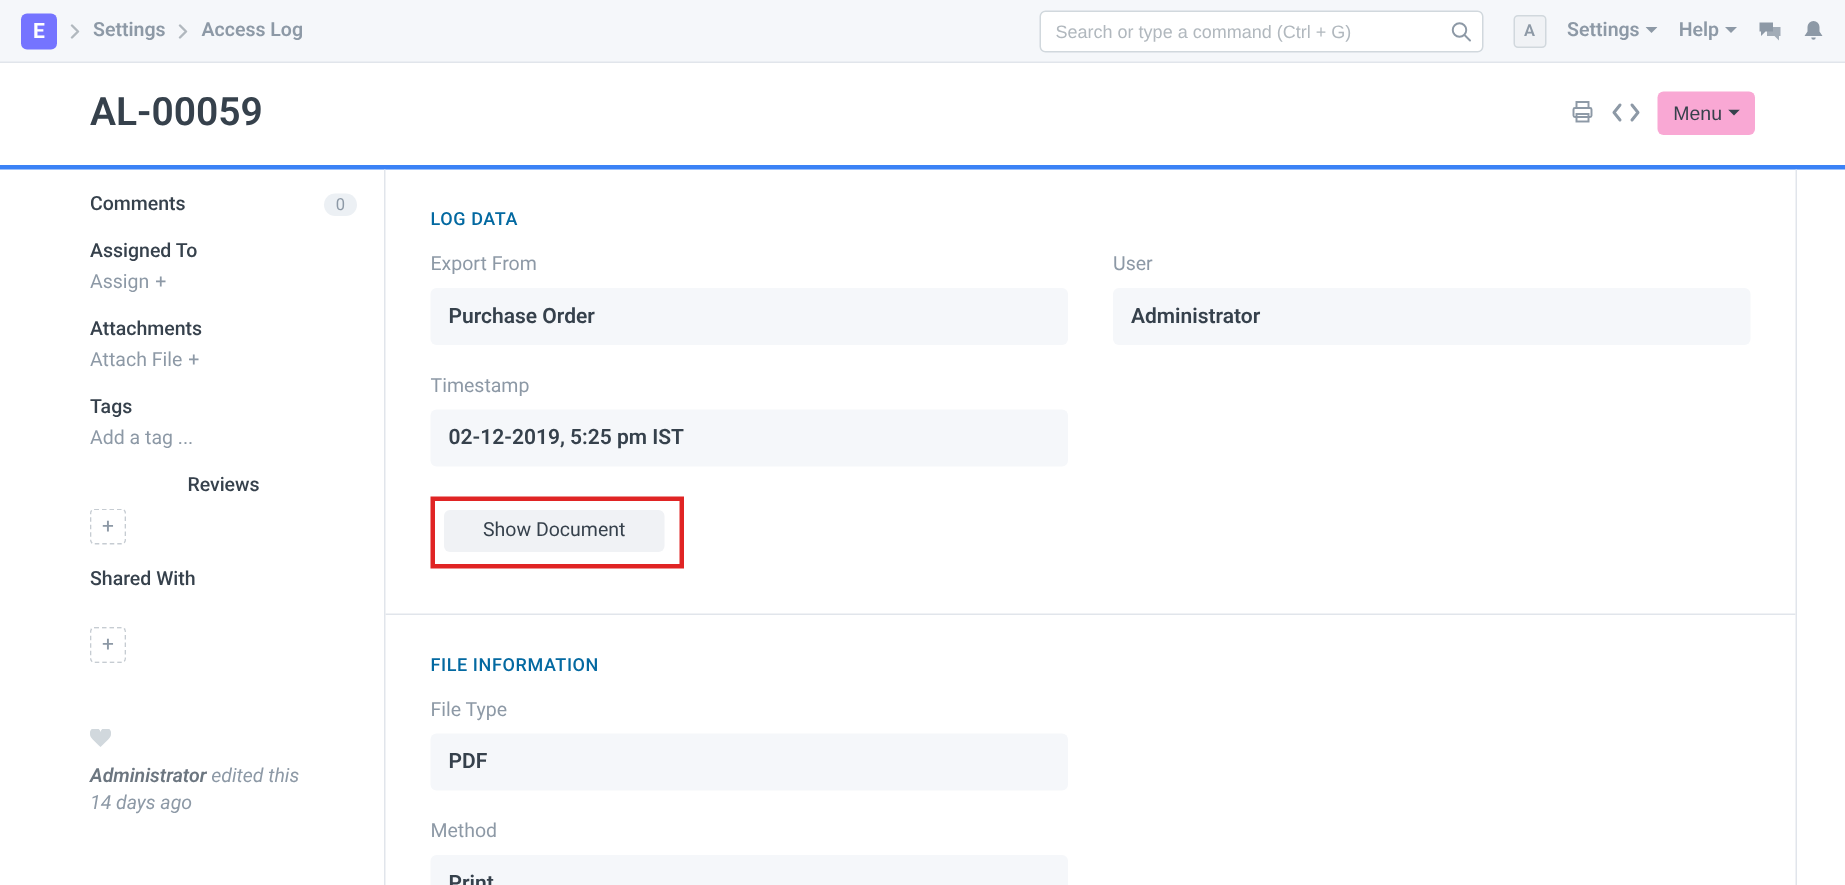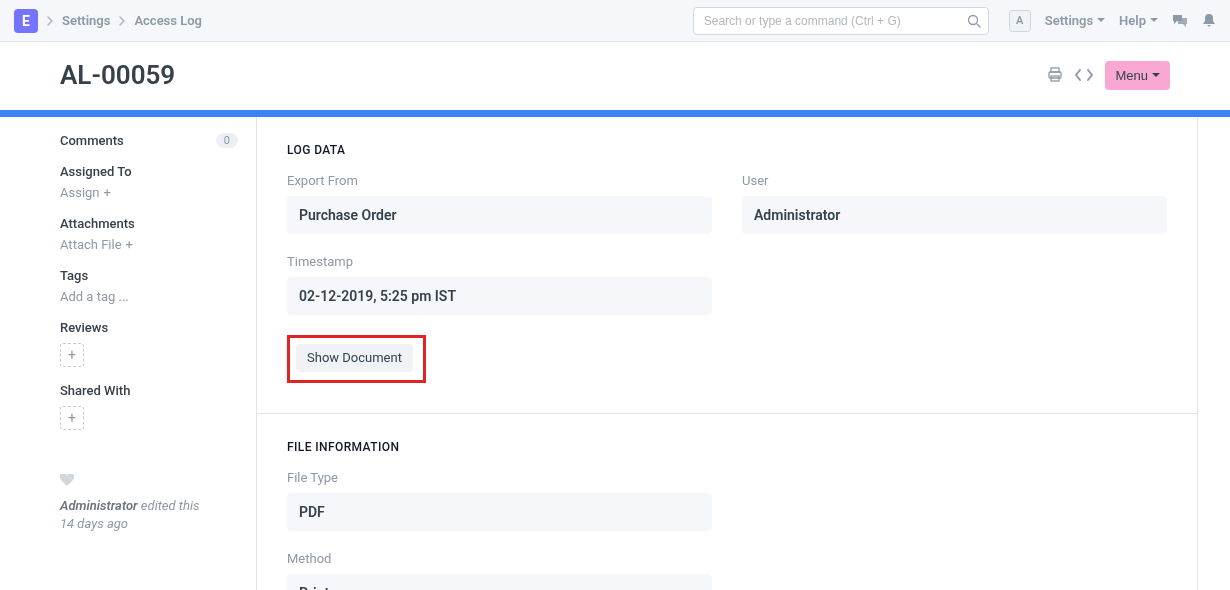--- a/index.html
+++ b/index.html
@@ -104,21 +104,21 @@
       align-items: center;
       gap: 4px;
     }
     .nav-icon {
       color: #8d99a6;
       cursor: pointer;
     }
 
     
     .page-head {
-      border-bottom: 7px solid #3b82f6;
+      border-bottom: 3px solid #3b82f6;
       padding: 18px 60px 20px 60px;
       display: flex;
       align-items: center;
       justify-content: space-between;
     }
     .page-title {
       font-size: 26px;
       font-weight: 600;
       color: #36414c;
     }
@@ -227,21 +227,21 @@
     
     .section {
       border-bottom: 1px solid #e1e5eb;
       padding: 26px 30px 30px 30px;
     }
     .section:last-child {
       border-bottom: none;
     }
     .section-title {
       text-transform: uppercase;
-      color: #0f172a;
+      color: #0369a1;
       font-size: 12px;
       letter-spacing: 0.4px;
       margin-bottom: 16px;
       font-weight: 500;
     }
     .field-grid {
       display: grid;
       grid-template-columns: 1fr 1fr;
       column-gap: 30px;
       row-gap: 20px;
@@ -258,21 +258,21 @@
       border-radius: 4px;
       padding: 11px 12px;
       color: #36414c;
       font-weight: 600;
       font-size: 14px;
     }
     .btn-secondary {
       display: inline-block;
       background: #f0f2f5;
       border-radius: 4px;
-      padding: 6px 11px;
+      padding: 6px 26px;
       font-size: 13px;
       color: #36414c;
       cursor: pointer;
       line-height: 1.2;
     }
     .show-doc-wrapper {
       margin-top: 20px;
     }
     .highlight-box {
       border: 3px solid #e02424;
@@ -401,25 +401,25 @@
       <span class="sb-action">
         <span>Attach File</span>
         <span>+</span>
       </span>
     </div>
     <div class="sb-section">
       <div class="sb-label" style="margin-bottom:6px;">Tags</div>
       <span class="sb-action">Add a tag ...</span>
     </div>
     <div class="sb-section">
-      <div class="sb-label" style="margin-bottom:8px;">Reviews</div>
+      <div class="sb-label" style="margin-bottom:8px;text-align:center;">Reviews</div>
       <div class="sb-plus-box">+</div>
     </div>
     <div class="sb-section">
-      <div class="sb-label" style="margin-bottom:8px;">Shared With</div>
+      <div class="sb-label" style="margin-bottom:24px;">Shared With</div>
       <div class="sb-plus-box">+</div>
     </div>
 
     <div class="heart-icon">
       <svg width="14" height="13" viewBox="0 0 14 13">
           <path d="M7 12 C3 8 0 6 0 3.5 A3.5 3.5 0 0 1 7 2 A3.5 3.5 0 0 1 14 3.5 C14 6 11 8 7 12 Z" fill="#d1d8dd"></path>
         </svg>
     </div>
     <div class="edit-info">
       <span class="user">Administrator</span><span> edited this</span><br>

